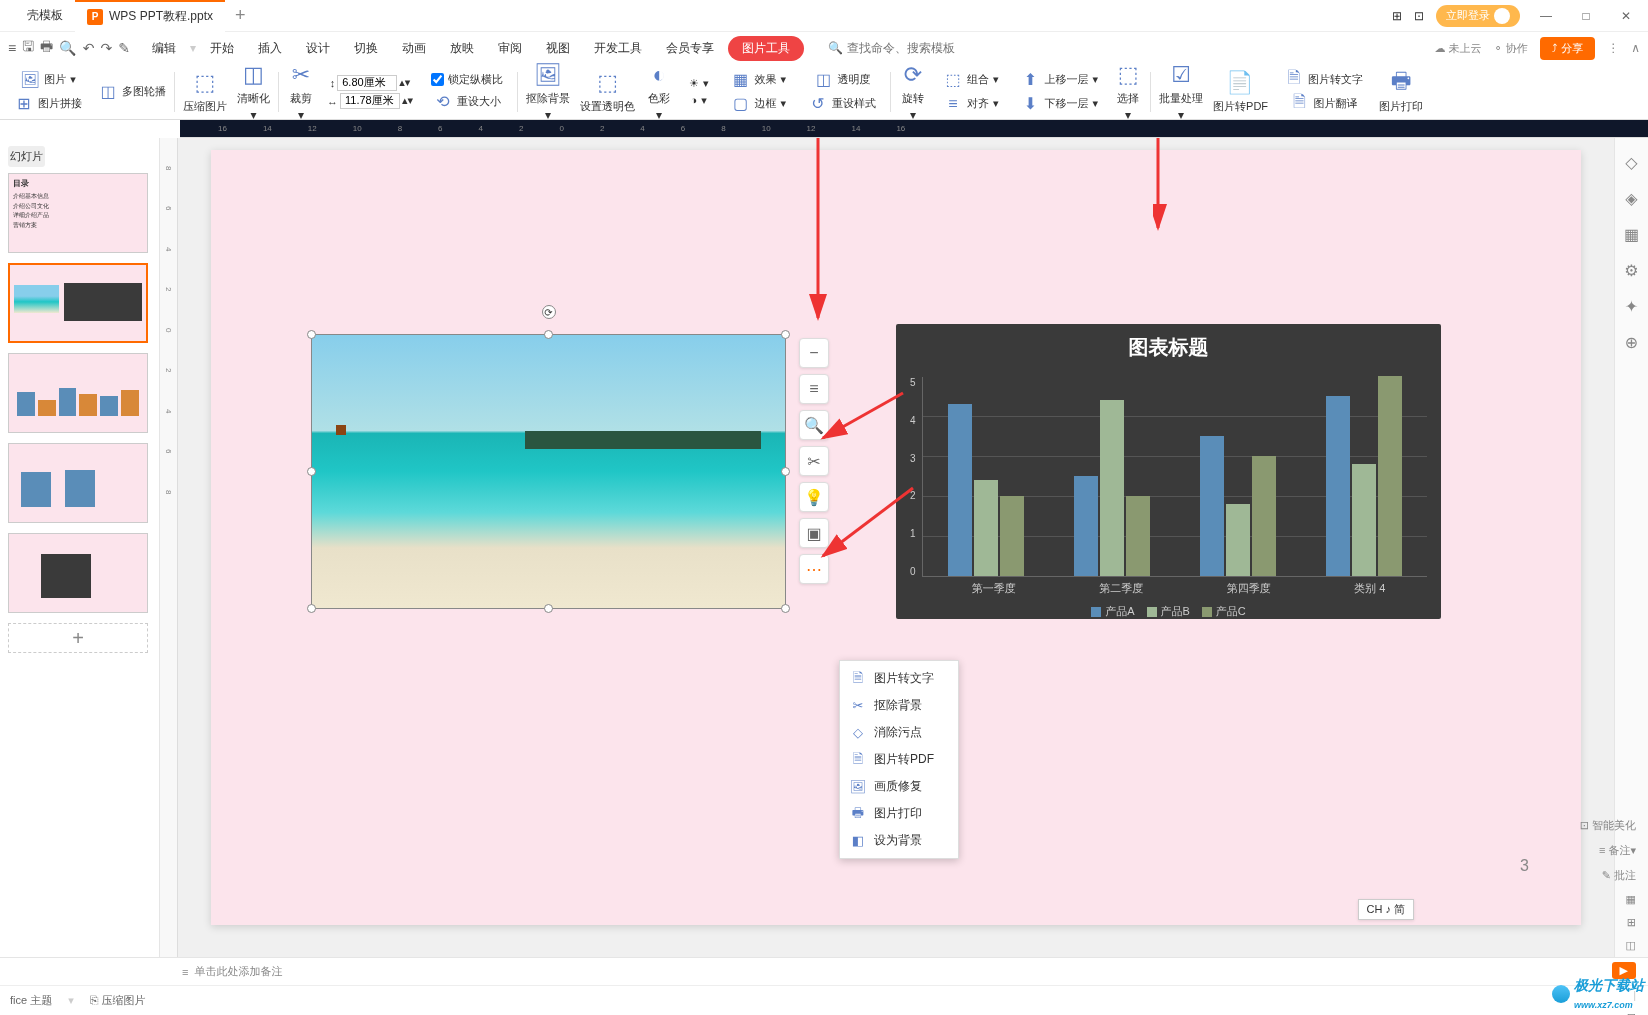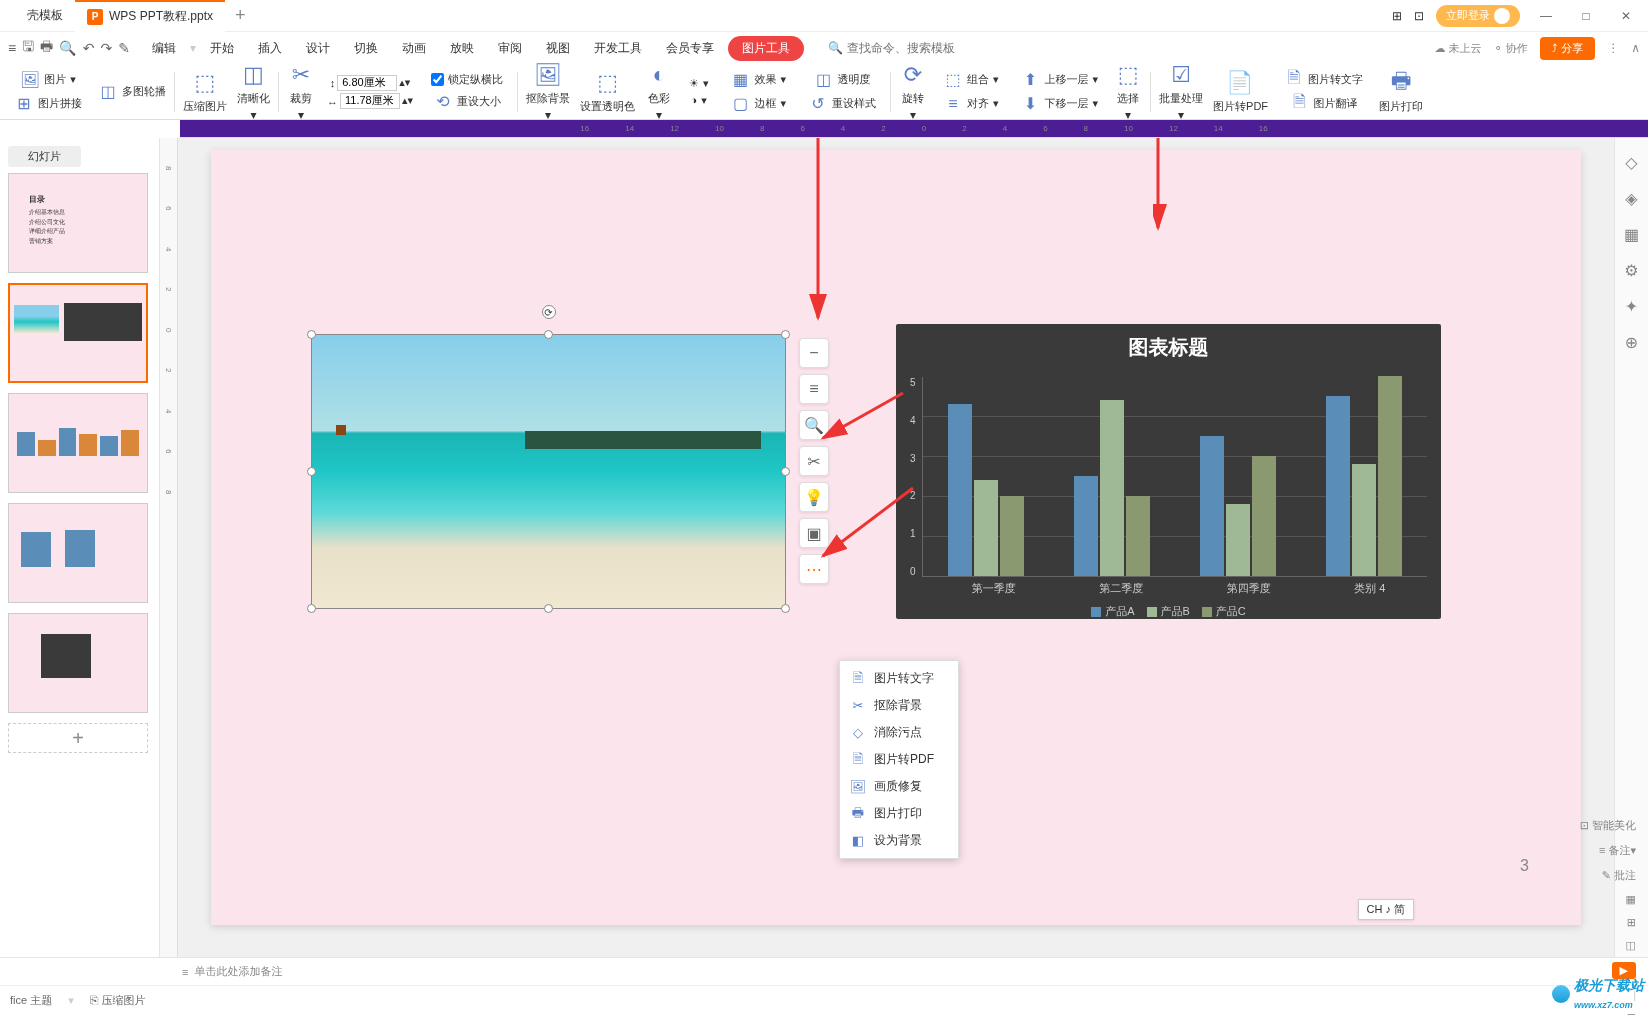--- a/index.html
+++ b/index.html
@@ -34,30 +34,30 @@
 .ribbon-btn { display: flex; flex-direction: column; align-items: center; gap: 2px; cursor: pointer; padding: 2px 4px; }
 .ribbon-btn.small { flex-direction: row; gap: 4px; font-size: 11px; padding: 1px 4px; }
 .ribbon-icon { width: 20px; height: 20px; display: flex; align-items: center; justify-content: center; color: #5b7fc7; font-size: 16px; }
 .ribbon-icon.lg { width: 28px; height: 28px; font-size: 22px; }
 .ribbon-label { font-size: 11px; color: #333; }
 .dim-input { display: flex; align-items: center; gap: 2px; font-size: 11px; }
 .dim-input input { width: 60px; border: 1px solid #ccc; padding: 1px 4px; font-size: 11px; }
 .sep { width: 1px; height: 40px; background: #e0e0e0; margin: 0 2px; }
 
 
-.ruler-h { height: 18px; background: #4c1d95; border-bottom: 1px solid #ddd; margin-left: 180px; font-size: 8px; color: #888; display: flex; align-items: center; padding-left: 20px; overflow: hidden; justify-content: center; }
+.ruler-h { height: 18px; background: #0f172a; border-bottom: 1px solid #ddd; margin-left: 180px; font-size: 8px; color: #888; display: flex; align-items: center; padding-left: 20px; overflow: hidden; }
 .ruler-v { width: 18px; background: #f8f8f8; border-right: 1px solid #ddd; font-size: 8px; color: #888; display: flex; flex-direction: column; align-items: center; padding-top: 10px; overflow: hidden; }
 .ruler-tick { flex: none; padding: 0 18px; }
 .ruler-v .ruler-tick { padding: 18px 0; writing-mode: vertical-lr; }
 
 
 .main { display: flex; height: calc(100% - 175px); }
 .sidebar { width: 160px; background: #fff; border-right: 1px solid #e5e5e5; overflow-y: auto; padding: 8px; }
-.slide-tab { display: inline-block; background: #eee; padding: 3px 20px; border-radius: 3px; font-size: 11px; margin-bottom: 6px; }
-.thumb { width: 140px; height: 100px; background: #fce4ec; border: 1px solid #ccc; margin-bottom: 10px; cursor: pointer; position: relative; font-size: 7px; padding: 20px; }
+.slide-tab { display: inline-block; background: #eee; padding: 3px 2px; border-radius: 3px; font-size: 11px; margin-bottom: 6px; }
+.thumb { width: 140px; height: 80px; background: #fce4ec; border: 1px solid #ccc; margin-bottom: 10px; cursor: pointer; position: relative; font-size: 7px; padding: 4px; }
 .thumb.selected { border: 2px solid #ff6a00; }
 .thumb-add { width: 140px; height: 30px; display: flex; align-items: center; justify-content: center; font-size: 20px; color: #888; border: 1px dashed #ccc; cursor: pointer; }
 
 .canvas-wrap { flex: 1; display: flex; background: #f0f0f0; position: relative; }
 .canvas-scroll { flex: 1; overflow: auto; padding: 12px 20px; position: relative; }
 .slide { width: 1370px; height: 775px; background: #fce4ec; margin: 0 auto; position: relative; box-shadow: 0 2px 8px rgba(0,0,0,0.15); }
 
 
 .sel-image { position: absolute; left: 100px; top: 184px; width: 475px; height: 275px; border: 1px solid #888; }
 .sel-image .img { width: 100%; height: 100%; background: linear-gradient(to bottom, #87ceeb 0%, #b0e0e6 35%, #1ab5b5 36%, #20c6c6 50%, #5dd9d9 65%, #e8e0c8 78%, #f0e8d0 100%); position: relative; overflow: hidden; }

